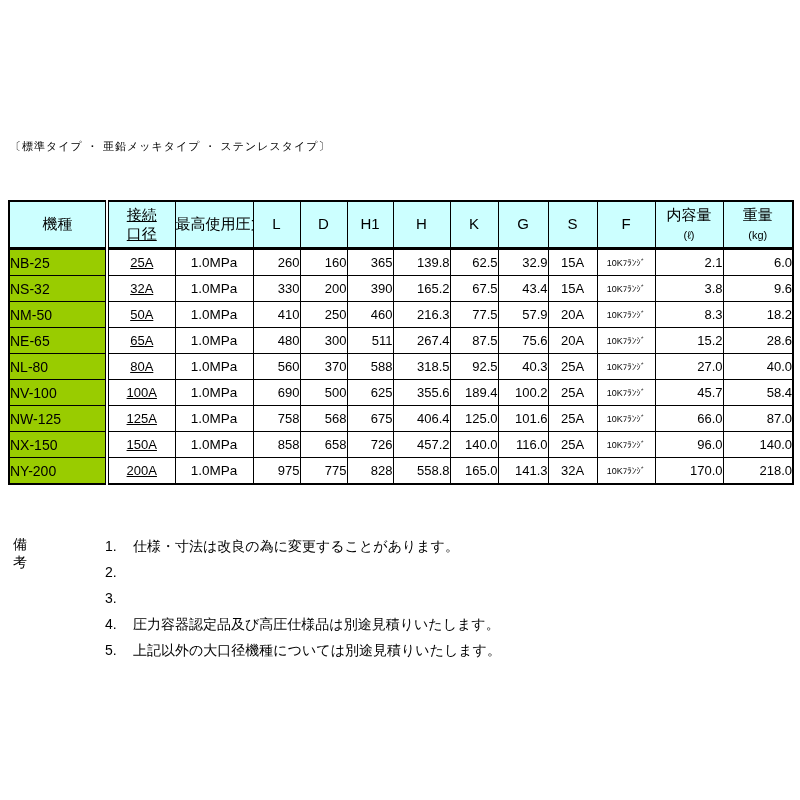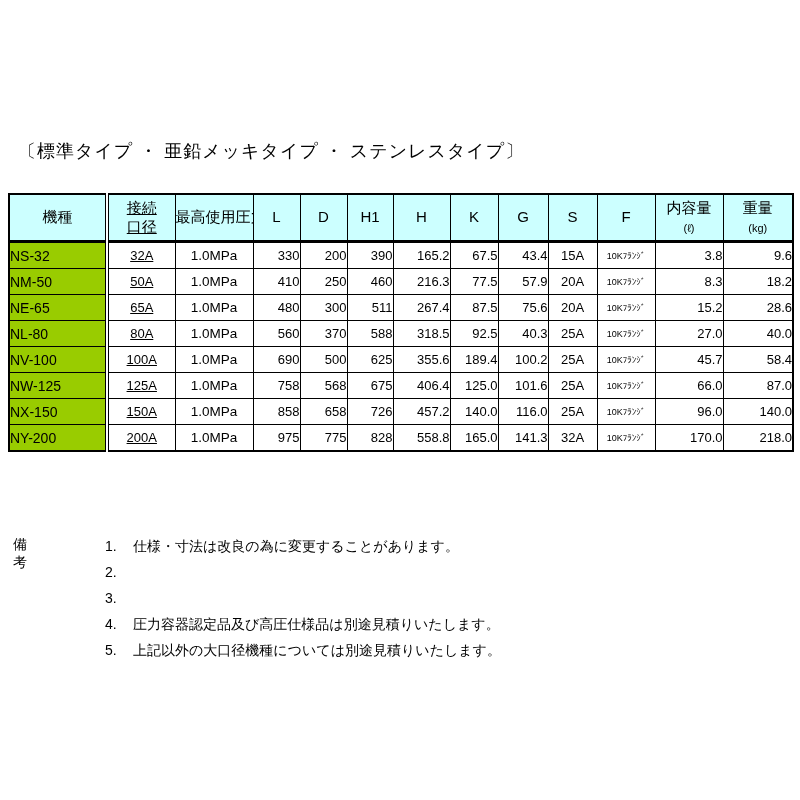--- a/index.html
+++ b/index.html
@@ -8,25 +8,25 @@
     --grid:#000000;
     --page-bg:#FFFFFF;
   }
   html,body{margin:0;padding:0;}
   body{background:#fff;}
   .page{
     position:relative;width:800px;height:800px;background:var(--page-bg);
     font-family:"Liberation Sans",sans-serif;color:#000;overflow:hidden;
   }
   .title{
-    position:absolute;left:18px;top:139px;font-size:18px;letter-spacing:1px;
+    position:absolute;left:10px;top:139px;font-size:11px;letter-spacing:1px;
     white-space:pre;
   }
   table.spec{
-    position:absolute;left:8px;top:193px;width:784px;
+    position:absolute;left:8px;top:200px;width:784px;
     border-collapse:collapse;table-layout:fixed;
     border:2px solid var(--grid);
   }
   table.spec th,table.spec td{
     border:1px solid var(--grid);
     padding:0;overflow:hidden;white-space:nowrap;
     vertical-align:middle;
   }
   table.spec th{
     background:var(--header-bg);
@@ -90,20 +90,35 @@
         <th class="dim">K</th>
         <th class="dim">G</th>
         <th class="dim">S</th>
         <th class="dim">F</th>
         <th class="two-line"><span>内容量</span><br><span class="sub">(ℓ)</span></th>
         <th class="two-line"><span>重量</span><br><span class="sub">(kg)</span></th>
       </tr>
     </thead>
     <tbody id="rows">
         <tr>
+          <td class="c-model">NB-25</td>
+          <td class="c-center dbl">25A</td>
+          <td class="c-press">1.0MPa</td>
+          <td class="c-num">260</td>
+          <td class="c-num">160</td>
+          <td class="c-num">365</td>
+          <td class="c-num">139.8</td>
+          <td class="c-num">62.5</td>
+          <td class="c-num">32.9</td>
+          <td class="c-center">15A</td>
+          <td class="c-flange">10Kﾌﾗﾝｼﾞ</td>
+          <td class="c-num2">2.1</td>
+          <td class="c-num2">6.0</td>
+        </tr>
+        <tr>
           <td class="c-model">NS-32</td>
           <td class="c-center dbl">32A</td>
           <td class="c-press">1.0MPa</td>
           <td class="c-num">330</td>
           <td class="c-num">200</td>
           <td class="c-num">390</td>
           <td class="c-num">165.2</td>
           <td class="c-num">67.5</td>
           <td class="c-num">43.4</td>
           <td class="c-center">15A</td>

